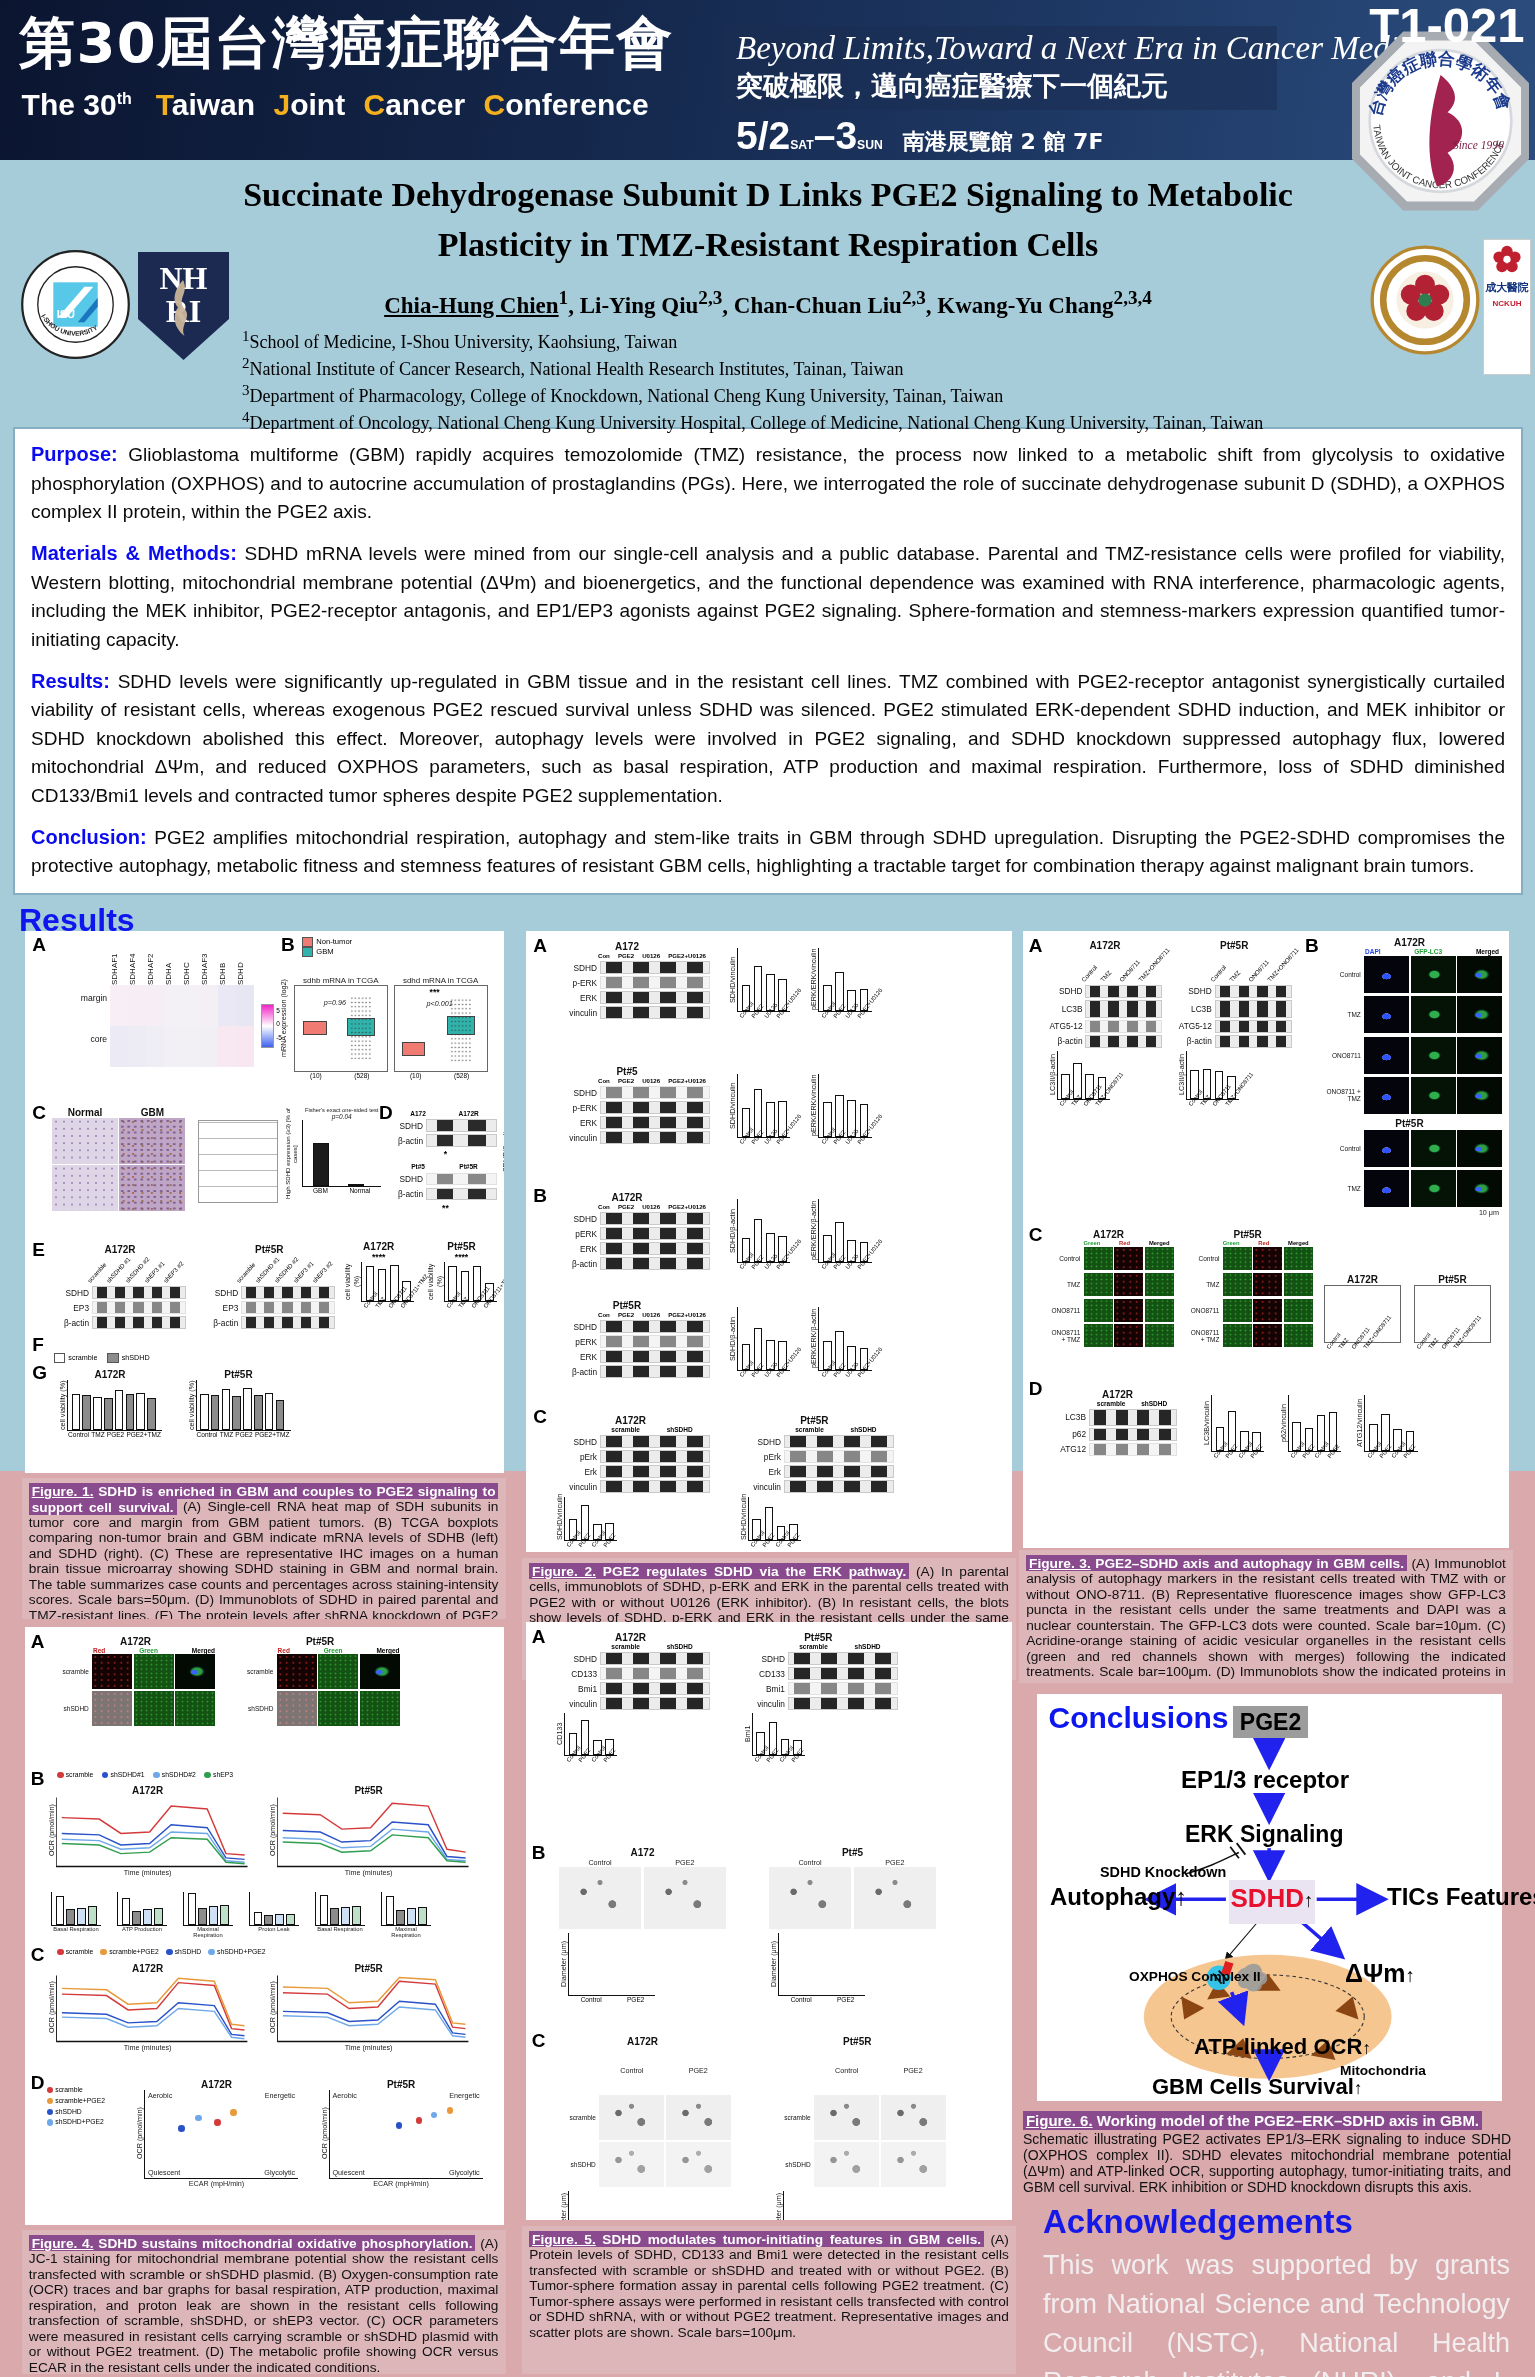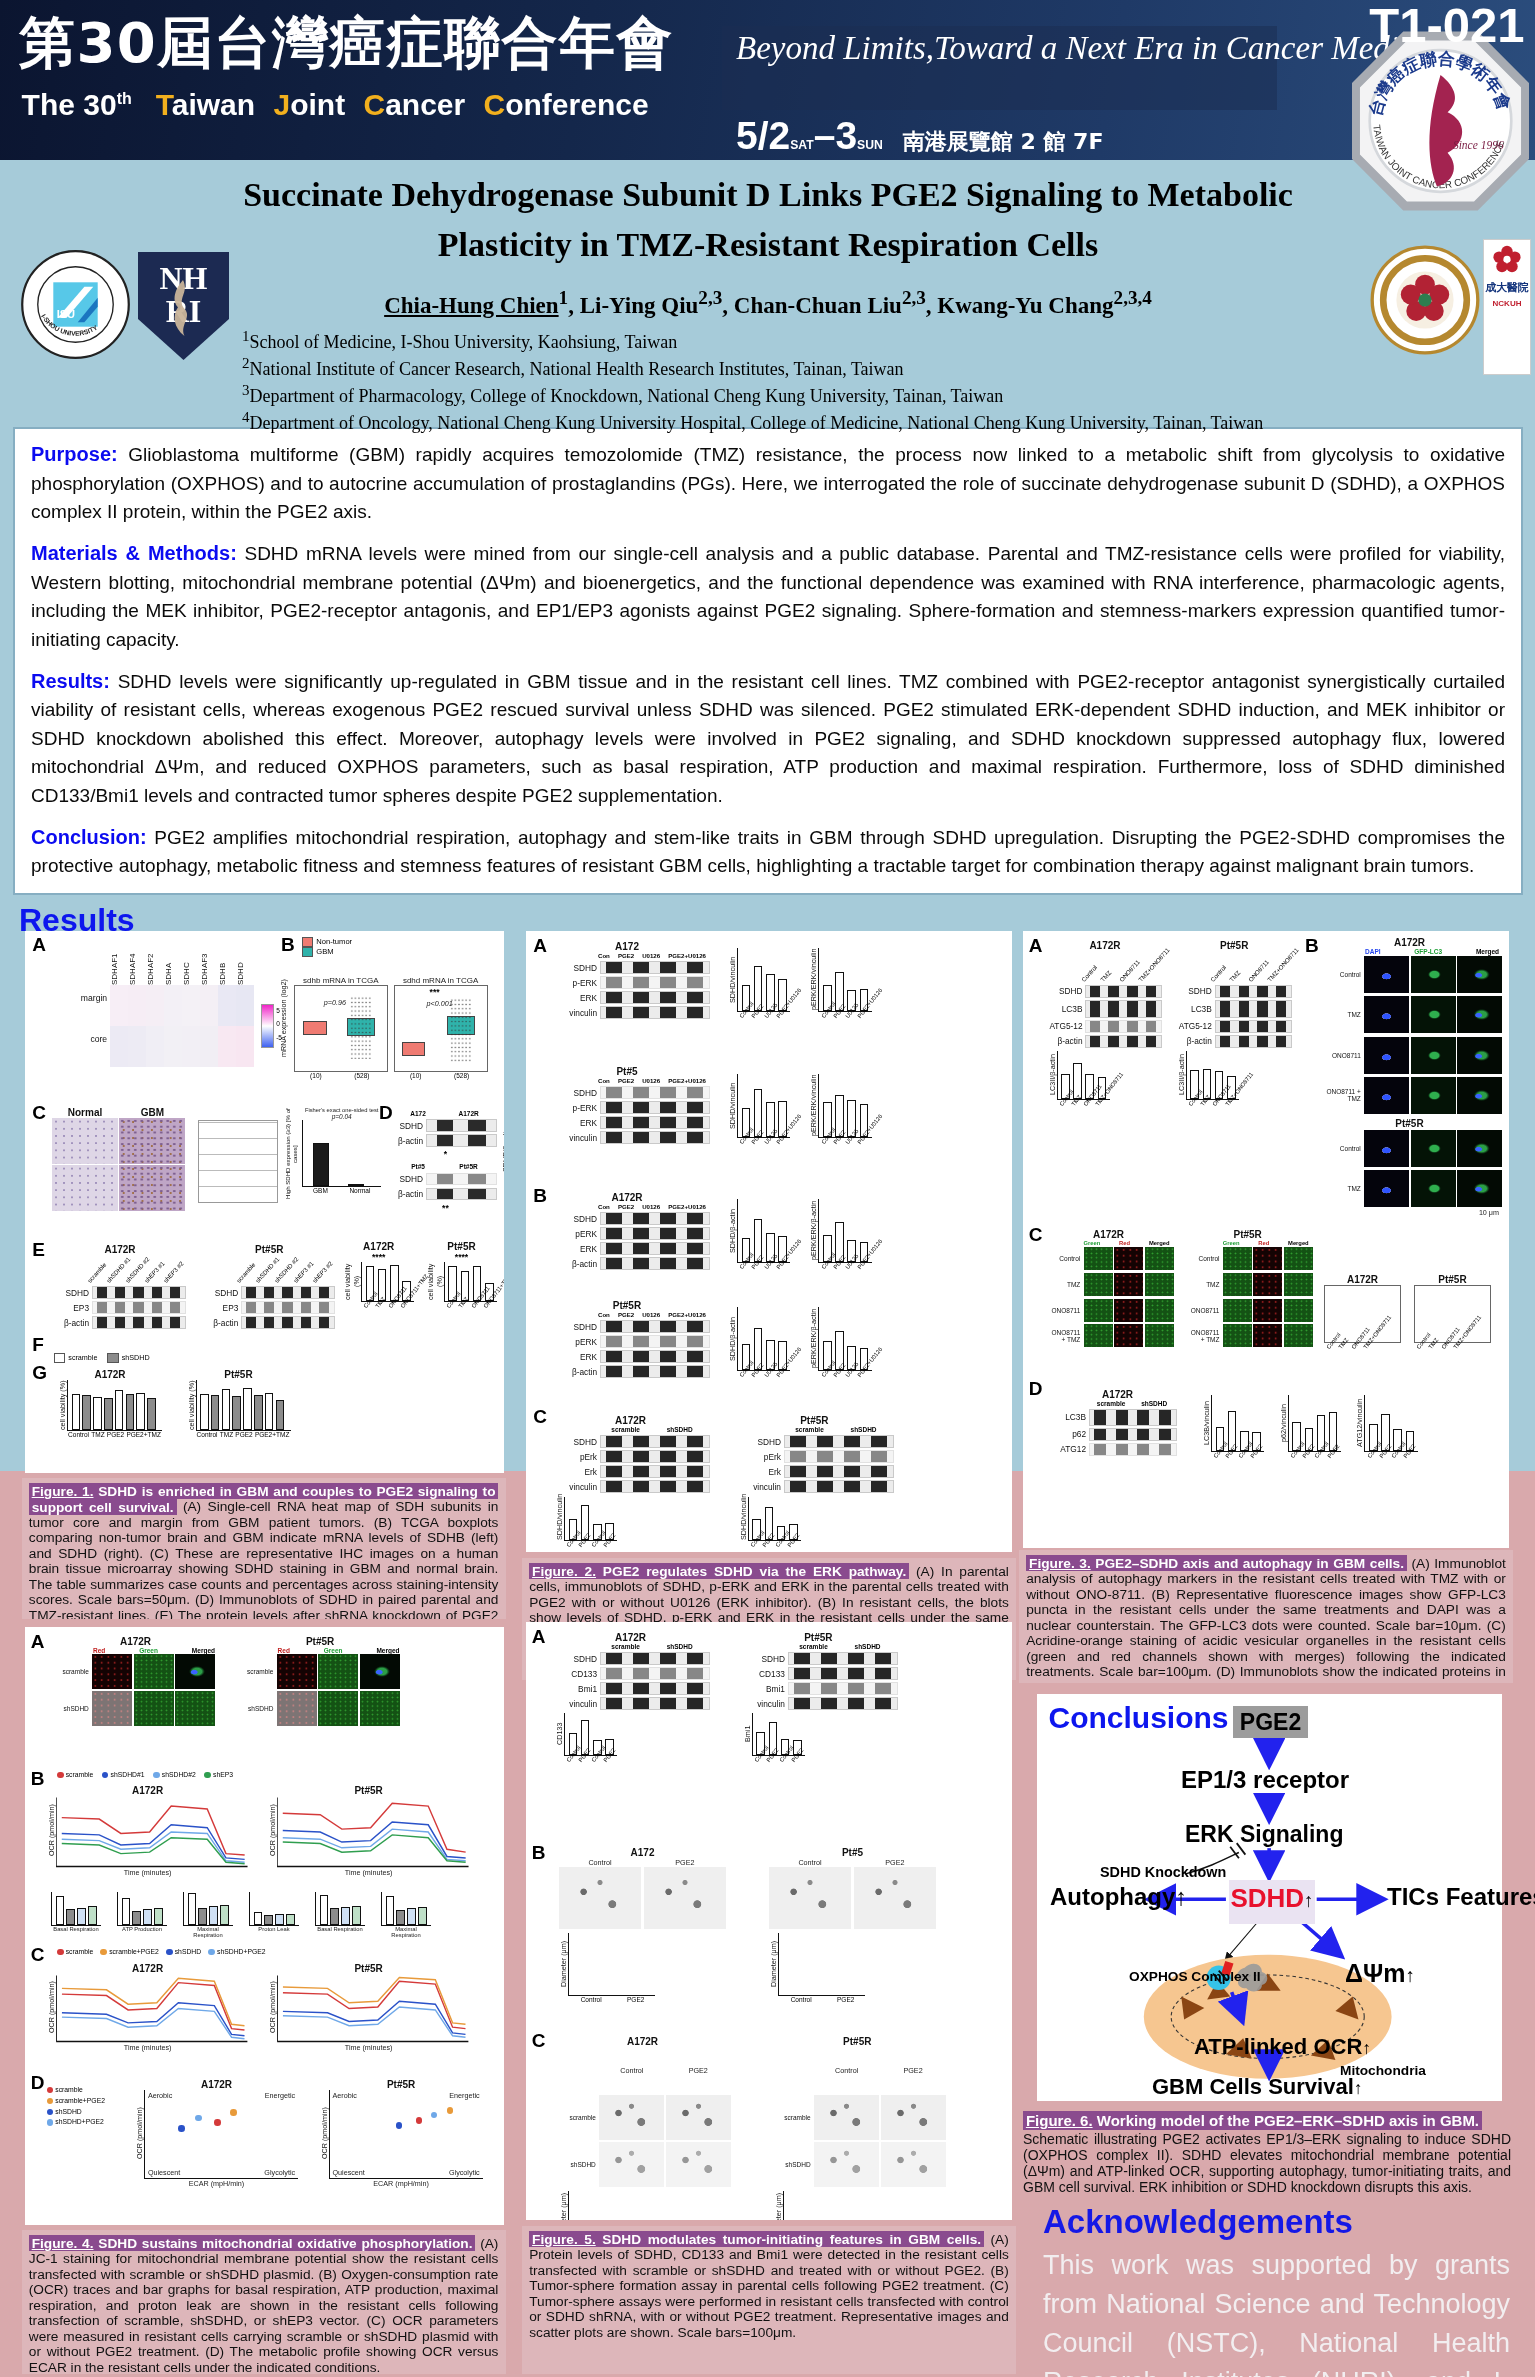--- a/index.html
+++ b/index.html
@@ -103,20 +103,21 @@
   <div class="en-sub">
     <span>The 30</span><sup style="font-size:16px">th</sup>
     <span style="display:inline-block;width:7.2px"></span>
     <span class="gold-word">Taiwan</span>
     <span class="gold-word">Joint</span>
     <span class="gold-word">Cancer</span>
     <span class="gold-word">Conference</span>
   </div>
   <div class="slogan-band"></div>
   <div class="slogan-en">Beyond Limits,Toward a Next Era in Cancer Medicine</div>
+  <div class="slogan-zh">突破極限，邁向癌症醫療下一個紀元</div>
   <div class="date-row">
     <span class="date-big">5/2</span><span class="date-sub">SAT</span><span class="date-big">–3</span><span class="date-sub">SUN</span><span class="venue">南港展覽館 2 館 7F</span>
   </div>
 </div>
 <div class="t-code">T1-021</div>
 
 <svg class="badge" viewBox="0 0 100 100">
   <polygon points="30,2 70,2 98,30 98,70 70,98 30,98 2,70 2,30" fill="#f3f3f4" stroke="#a7abb2" stroke-width="5"></polygon>
   <circle cx="50" cy="50" r="40" fill="#ffffff" stroke="#d5d8dc" stroke-width="1.5"></circle>
   <path id="arcT" d="M16,52 a34,34 0 1,1 68,0" fill="none"></path>

